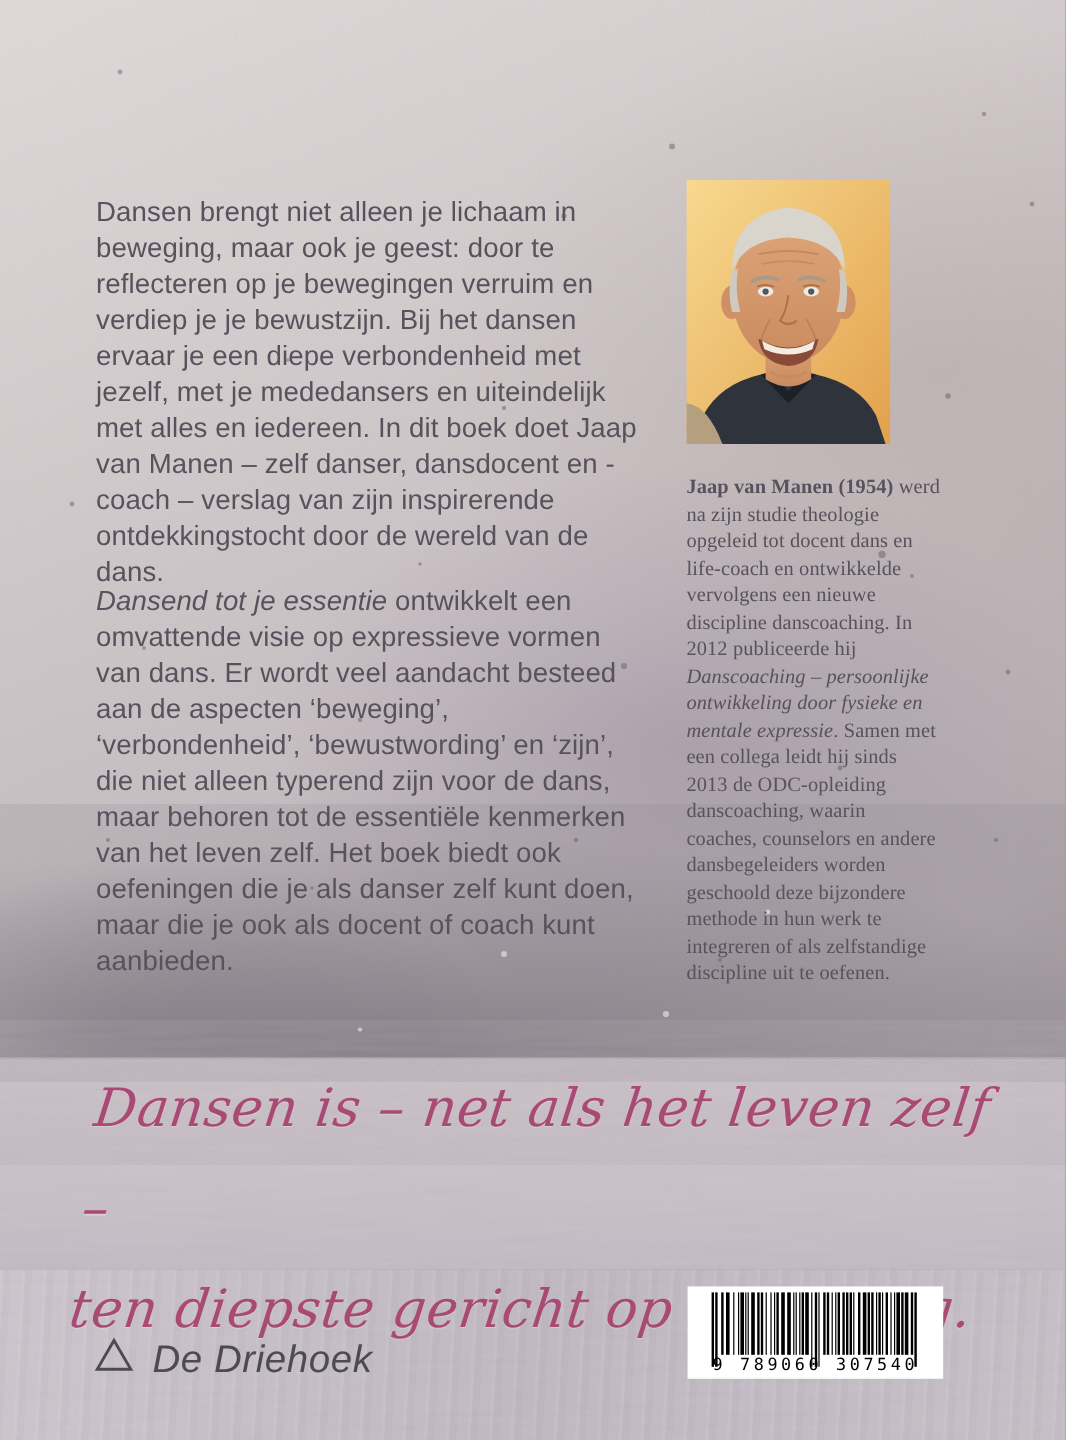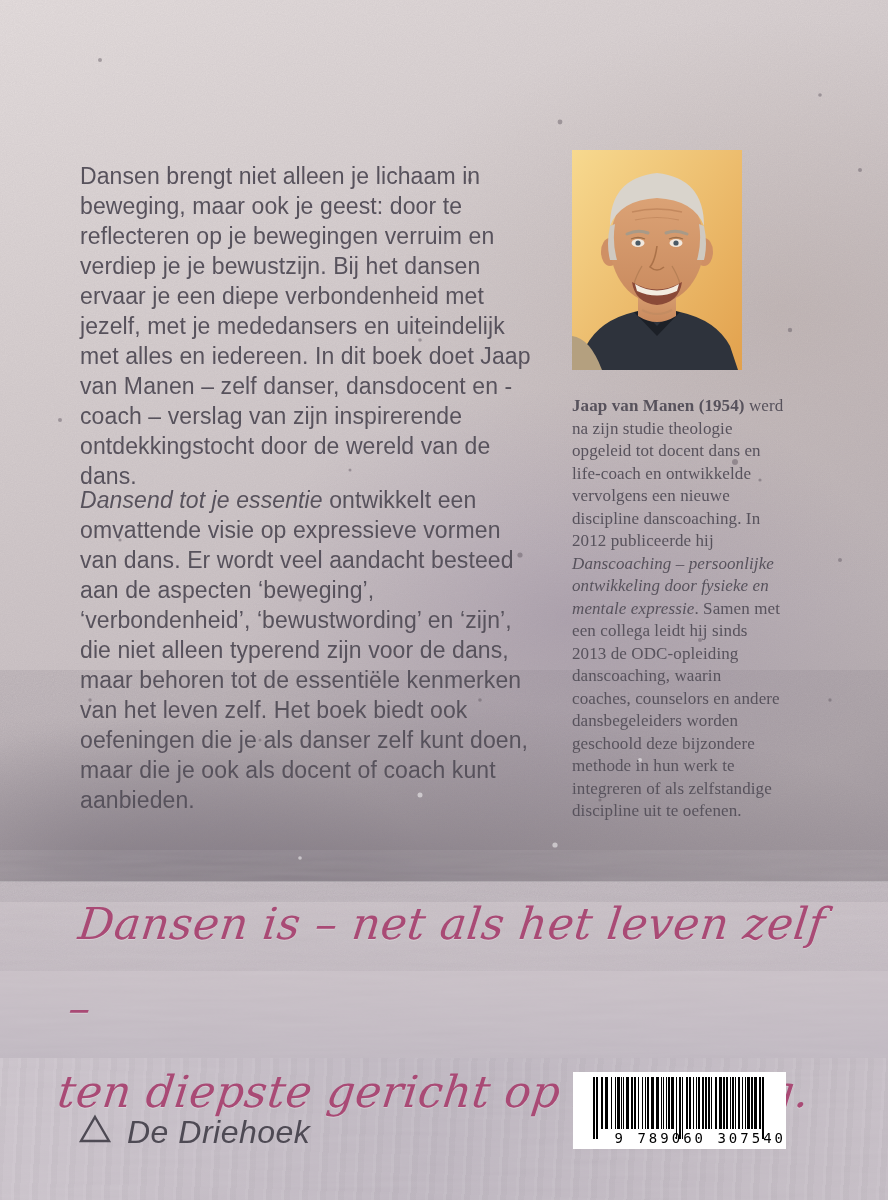--- a/index.html
+++ b/index.html
@@ -66,21 +66,21 @@
   
   .barcode {
     position:absolute; left:573px; top:1072px; width:213px; height:77px;
     background:#ffffff;
   }
   .bars { position:absolute; left:20px; top:5px; width:176px; height:62px; }
   .bars i { position:absolute; top:0; background:#000; display:block; }
   .barcode .num {
     position:absolute; left:0; bottom:3px; width:100%;
     font-family:"DejaVu Sans Mono", monospace; font-size:14px; color:#000;
-    text-align:right; letter-spacing:3px; background:transparent;
+    text-align:center; letter-spacing:3px; background:transparent;
   }
 </style>
 </head>
 <body>
 
 <div id="cover">
 
   <div class="bg-top"></div>
   <div class="bg-quoteband"></div>
   <div class="bg-bottom"></div>

